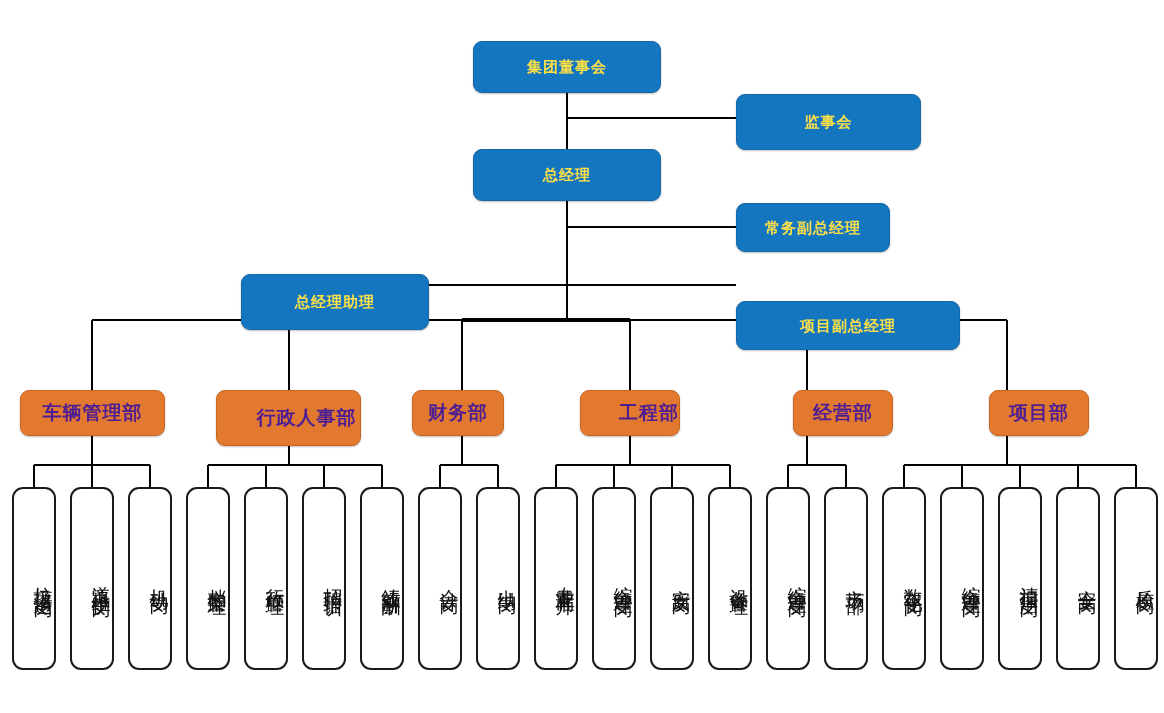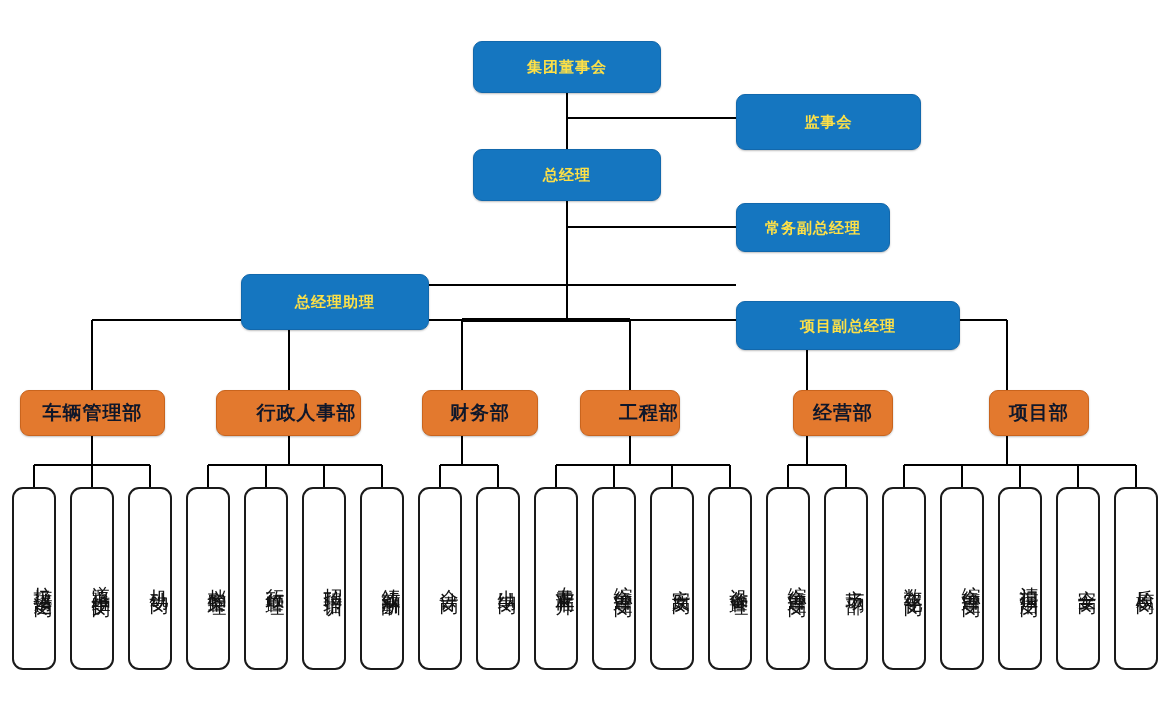--- a/index.html
+++ b/index.html
@@ -44,21 +44,21 @@
     font-size: 15px;
     font-weight: 700;
     letter-spacing: 1px;
     box-shadow: 0 1px 2px rgba(0,0,0,0.25);
   }
   
   .node.dept {
     background: #E3792E;
     border: 1px solid #C9641D;
     border-radius: 9px;
-    color: #0f172a;
+    color: #4c1d95;
     font-size: 19px;
     font-weight: 700;
     letter-spacing: 1px;
     box-shadow: 0 1px 2px rgba(0,0,0,0.25);
   }
   
   .node.leaf {
     background: #ffffff;
     border: 2px solid #1a1a1a;
     border-radius: 11px;
@@ -147,24 +147,24 @@
       </div>
       <div class="node exec" style="left: 241px; top: 274px; width: 188px; height: 56px;">
         <span>总经理助理</span>
       </div>
       <div class="node exec" style="left: 736px; top: 260px; width: 224px; height: 49px; margin-top: 41px;">
         <span>项目副总经理</span>
       </div>
       <div class="node dept" style="left: 20px; top: 390px; width: 145px; height: 46px;">
         <span>车辆管理部</span>
       </div>
-      <div class="node dept" style="left: 216px; top: 390px; width: 145px; height: 46px; padding-left: 36px;">
+      <div class="node dept" style="left: 216px; top: 390px; width: 145px; height: 56px; padding-left: 36px;">
         <span>行政人事部</span>
       </div>
-      <div class="node dept" style="left: 412px; top: 390px; width: 116px; height: 46px; margin-left: 10px;">
+      <div class="node dept" style="left: 412px; top: 390px; width: 92px; height: 46px;">
         <span>财务部</span>
       </div>
       <div class="node dept" style="left: 580px; top: 390px; width: 100px; height: 46px; justify-content: flex-end;">
         <span>工程部</span>
       </div>
       <div class="node dept" style="left: 757px; top: 390px; width: 100px; height: 46px; margin-left: 36px;">
         <span>经营部</span>
       </div>
       <div class="node dept" style="left: 957px; top: 390px; width: 100px; height: 46px; margin-left: 32px;">
         <span>项目部</span>

